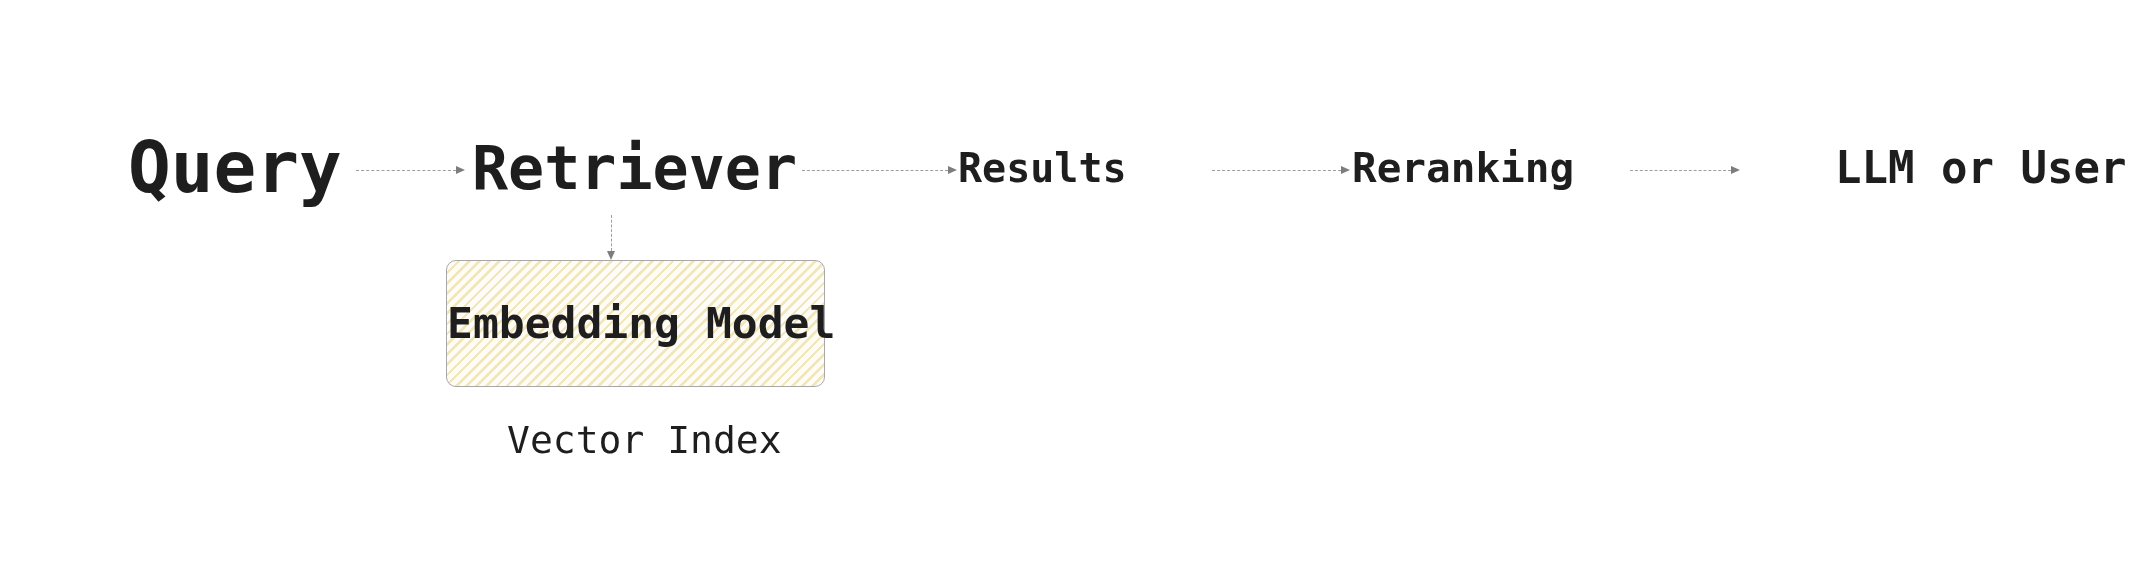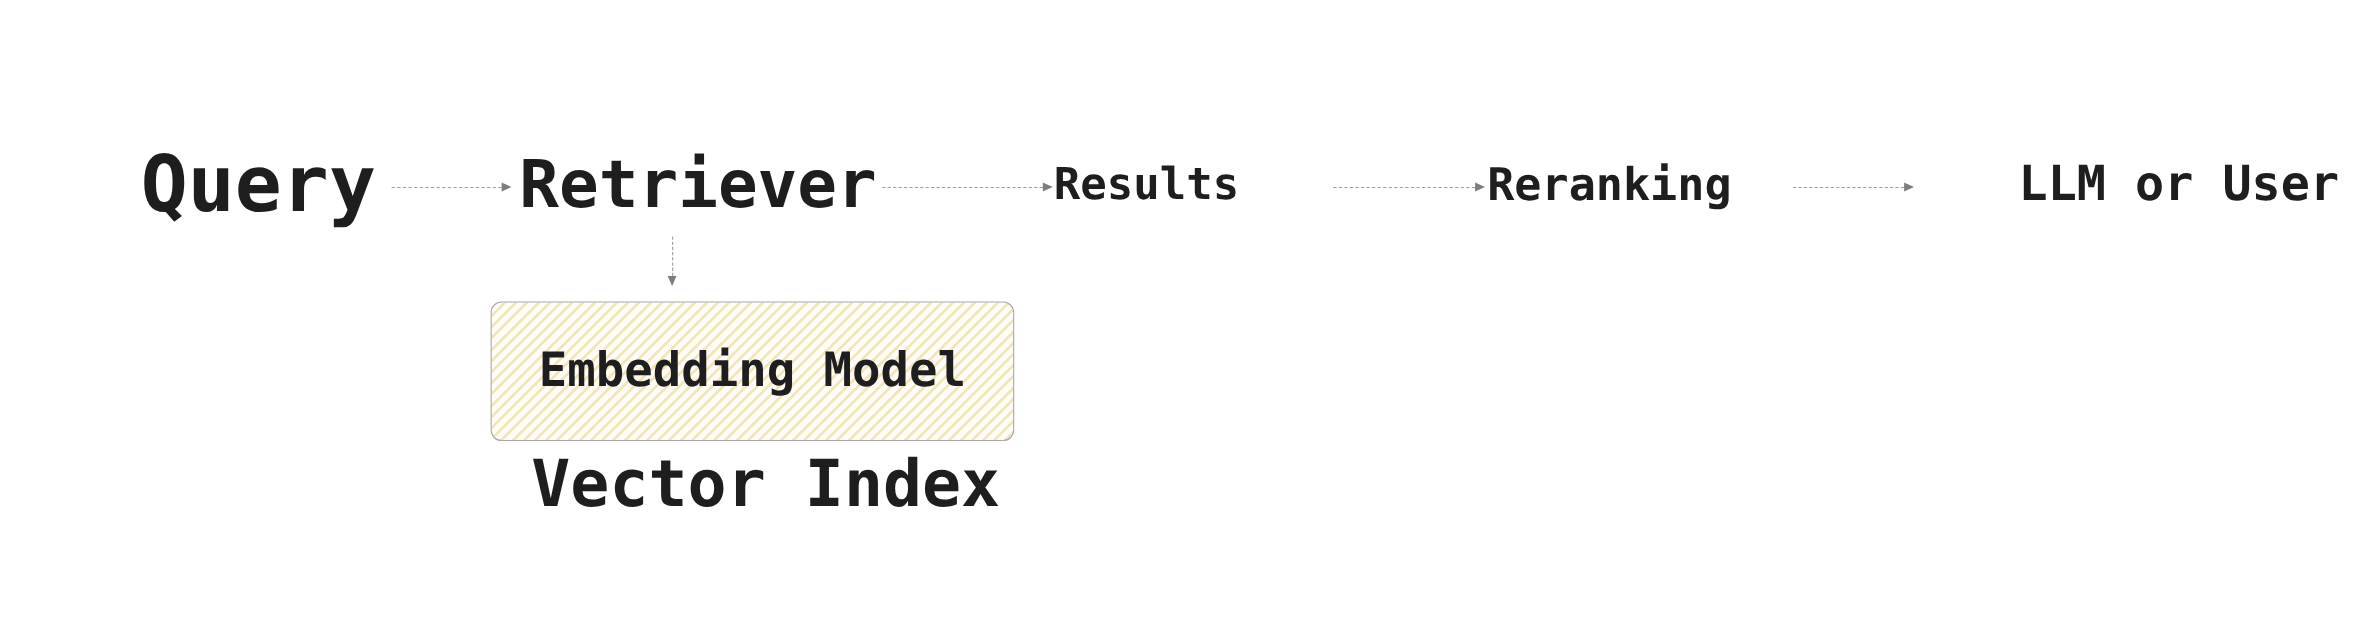--- a/index.html
+++ b/index.html
@@ -68,52 +68,52 @@
     width: 0; height: 0;
     border-top: 9px solid #7d7d7d;
     border-left: 4px solid transparent;
     border-right: 4px solid transparent;
   }
 
   
   .embed-box {
     position: absolute;
     left: 446px;
-    top: 274px;
-    width: 476px;
+    top: 260px;
+    width: 379px;
     height: 127px;
     box-sizing: border-box;
     border: 1.6px solid #a8a8a8;
     border-radius: 10px;
     background-color: #fffdf6;
     background-image: repeating-linear-gradient(
       135deg,
       #f2e6bd 0px, #f2e6bd 2.6px,
       rgba(255,255,255,0) 2.6px, rgba(255,255,255,0) 7.2px
     );
     display: flex;
     align-items: center;
-    justify-content: center;
+    justify-content: flex-start;
   }
   .embed-label {
     font-size: 43px;
     font-weight: 700;
     color: #1e1e1e;
     white-space: nowrap;
     line-height: 1;
   }
 
   
   .n-vector-index {
     position: absolute;
-    left: 483px;
+    left: 507px;
     top: 441px;
     transform: translateY(-52%);
-    font-size: 59px;
-    font-weight: 700;
+    font-size: 38px;
+    font-weight: 400;
     color: #1e1e1e;
     white-space: nowrap;
     line-height: 1;
   }
 </style>
 </head>
 <body>
 
 <div class="canvas">
 

